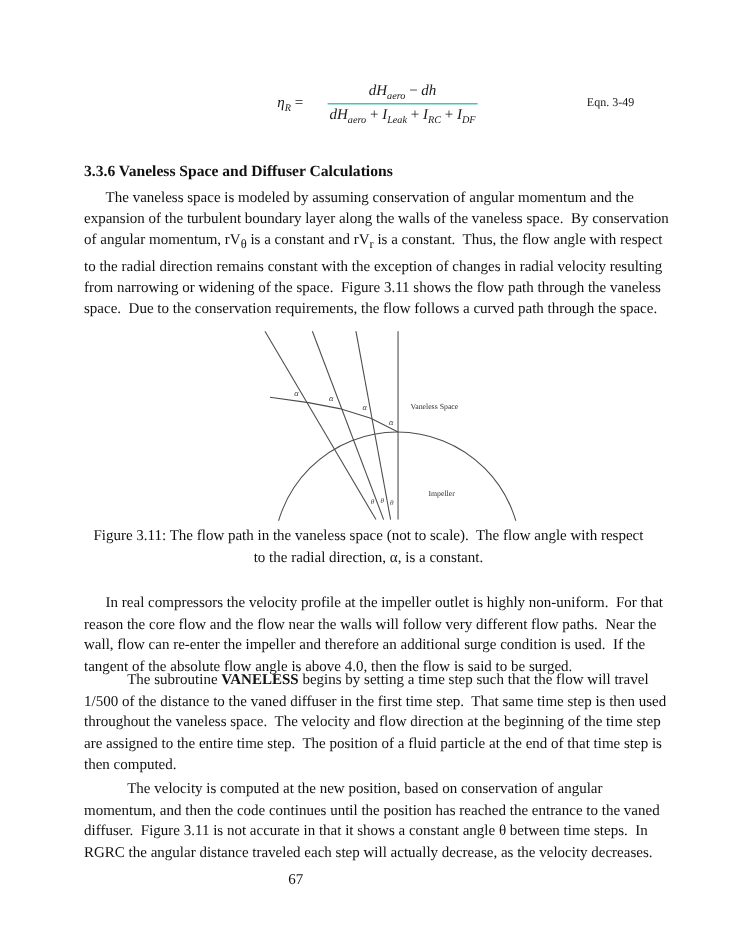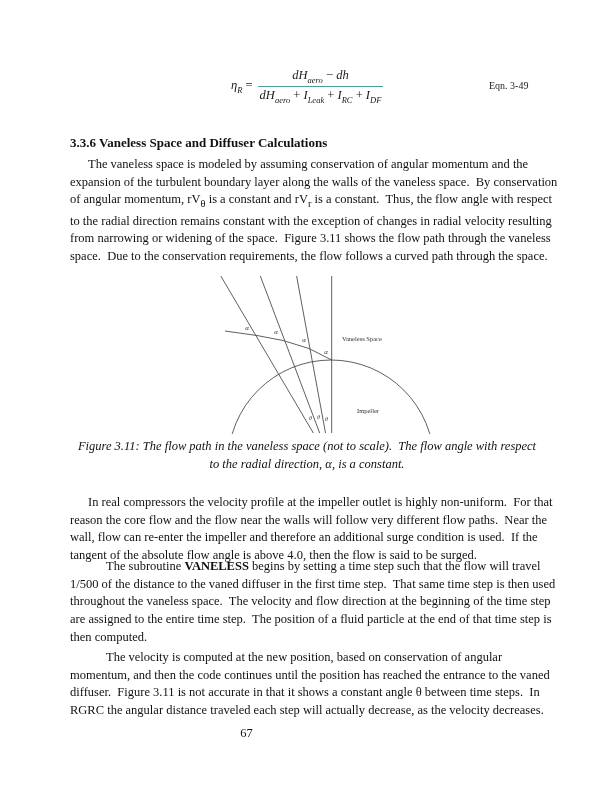--- a/index.html
+++ b/index.html
@@ -8,21 +8,21 @@
     width:612px; height:792px;
     margin:0 auto;
     background:#ffffff;
     font-family:"Liberation Serif", serif;
     color:#111;
     overflow:hidden;
   }
   
   .equation-row {
     position:absolute; left:231px; top:68px;
-    display:flex; align-items:center; gap:5px;
+    display:flex; align-items:center; gap:20px;
     font-size:12.5px; color:#1a1a1a;
   }
   .eq-lhs { white-space:nowrap; }
   .frac { display:inline-flex; flex-direction:column; align-items:center; }
   .frac .num { padding:0 4px 1px 4px; white-space:nowrap; }
   .frac .den { border-top:1px solid #14b8a6; padding:1px 2px 0 2px; white-space:nowrap; }
   .equation-row sub, .eq-label sub { font-size:8.5px; }
   .eq-label {
     position:absolute; left:489px; top:80px;
     font-size:10px; color:#1a1a1a; white-space:nowrap;
@@ -37,21 +37,21 @@
     font-size:12.5px; line-height:17.7px; white-space:nowrap;
   }
   .indent-sm { text-indent:18px; }
   .indent-lg { text-indent:36px; }
   #para1 { top:156px; }
   #para2 { top:463px;margin-top:31px; }
   #para3 { top:558px; }
   #para4 { top:649px; }
   .caption {
     position:absolute; left:70px; top:438px; width:474px;
-    font-size:12.5px; line-height:17.7px; text-align:center; white-space:nowrap;font-style:italic;
+    font-size:12.5px; line-height:17.7px; text-align:center; white-space:nowrap;
   }
   .page-number {
     position:absolute; left:0; top:726px; width:493px;
     text-align:center; font-size:12.5px;
   }
   
   .figure-svg { position:absolute; left:140px; top:274px; }
   .fig-label { font-family:"Liberation Serif", serif; fill:#333; }
   .fig-sym   { font-family:"Liberation Serif", serif; font-style:italic; fill:#333; }
 </style>

